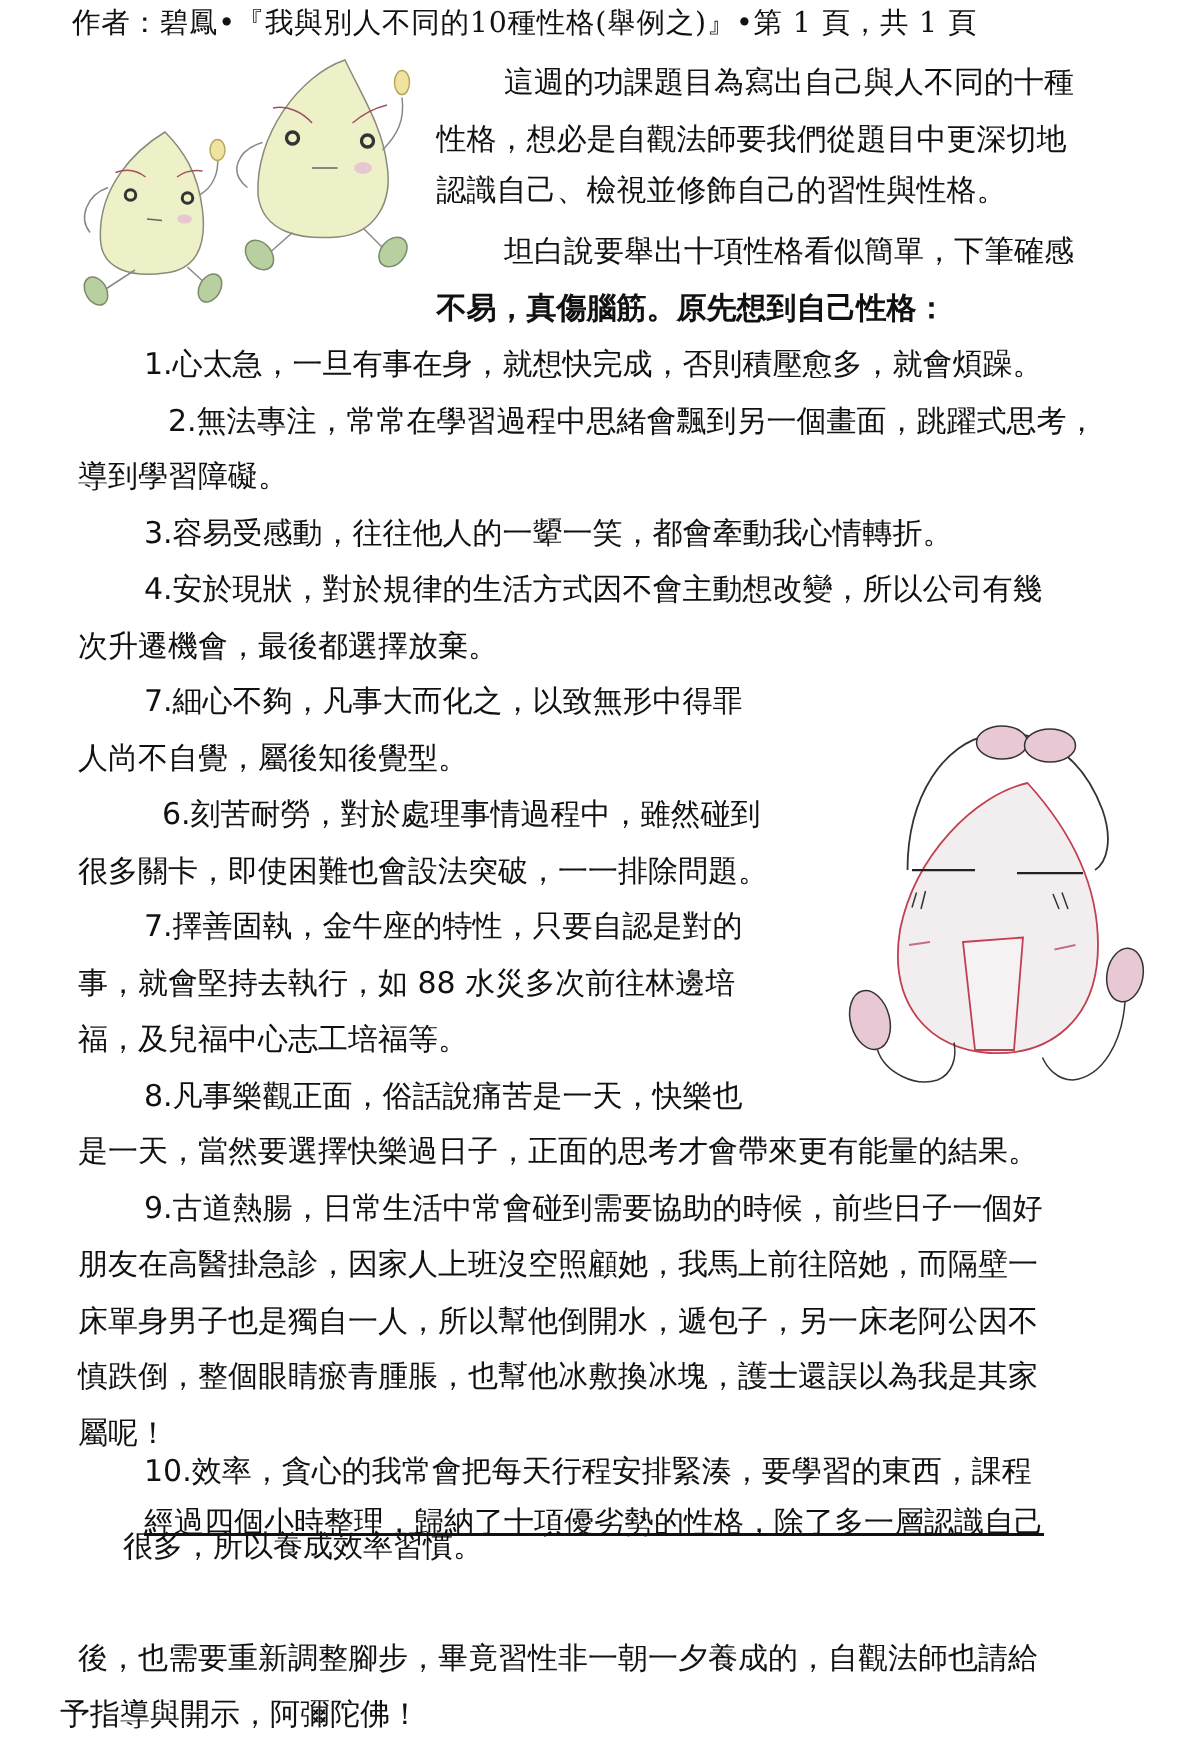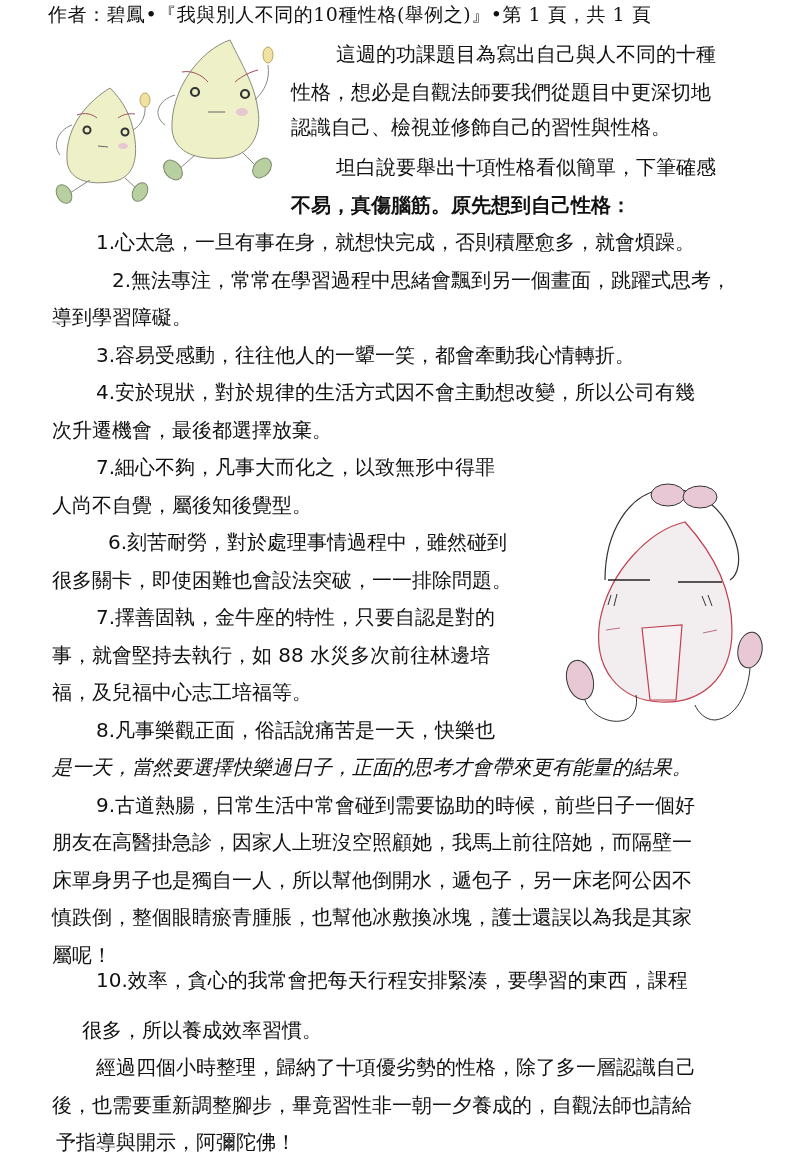--- a/index.html
+++ b/index.html
@@ -79,24 +79,24 @@
     <div class="line" style="left: 96px; top: 378px;">4.安於現狀，對於規律的生活方式因不會主動想改變，所以公司有幾</div>
     <div class="line" style="left: 52px; top: 416px;">次升遷機會，最後都選擇放棄。</div>
     <div class="line" style="left: 96px; top: 453px;">7.細心不夠，凡事大而化之，以致無形中得罪</div>
     <div class="line" style="left: 52px; top: 491px;">人尚不自覺，屬後知後覺型。</div>
     <div class="line" style="left: 96px; top: 528px; margin-left: 12px;">6.刻苦耐勞，對於處理事情過程中，雖然碰到</div>
     <div class="line" style="left: 52px; top: 566px;">很多關卡，即使困難也會設法突破，一一排除問題。</div>
     <div class="line" style="left: 96px; top: 603px;">7.擇善固執，金牛座的特性，只要自認是對的</div>
     <div class="line" style="left: 52px; top: 641px;">事，就會堅持去執行，如 88 水災多次前往林邊培</div>
     <div class="line" style="left: 52px; top: 678px;">福，及兒福中心志工培福等。</div>
     <div class="line" style="left: 96px; top: 716px;">8.凡事樂觀正面，俗話說痛苦是一天，快樂也</div>
-    <div class="line" style="left: 52px; top: 753px; font-style: italic;">是一天，當然要選擇快樂過日子，正面的思考才會帶來更有能量的結果。</div>
+    <div class="line" style="left: 52px; top: 753px;">是一天，當然要選擇快樂過日子，正面的思考才會帶來更有能量的結果。</div>
     <div class="line" style="left: 96px; top: 791px;">9.古道熱腸，日常生活中常會碰到需要協助的時候，前些日子一個好</div>
     <div class="line" style="left: 52px; top: 828px;">朋友在高醫掛急診，因家人上班沒空照顧她，我馬上前往陪她，而隔壁一</div>
     <div class="line" style="left: 52px; top: 866px;">床單身男子也是獨自一人，所以幫他倒開水，遞包子，另一床老阿公因不</div>
     <div class="line" style="left: 52px; top: 903px;">慎跌倒，整個眼睛瘀青腫脹，也幫他冰敷換冰塊，護士還誤以為我是其家</div>
     <div class="line" style="left: 52px; top: 941px;">屬呢！</div>
     <div class="line" style="left: 96px; top: 942px; margin-top: 24px;">10.效率，貪心的我常會把每天行程安排緊湊，要學習的東西，課程</div>
     <div class="line" style="left: 52px; top: 1016px; margin-left: 30px;">很多，所以養成效率習慣。</div>
-    <div class="line" style="left: 96px; top: 1053px;">經過四個小時整理，歸納了十項優劣勢的性格，除了多一層認識自己</div>
+    <div class="line" style="left: 96px; top: 1000px; text-decoration: underline;">經過四個小時整理，歸納了十項優劣勢的性格，除了多一層認識自己</div>
     <div class="line" style="left: 52px; top: 1091px;">後，也需要重新調整腳步，畢竟習性非一朝一夕養成的，自觀法師也請給</div>
-    <div class="line" style="left: 56px; top: 1128px;">予指導與開示，阿彌陀佛！</div>
+    <div class="line" style="left: 40px; top: 1128px;">予指導與開示，阿彌陀佛！</div>
   </div>
 
 </body></html>

